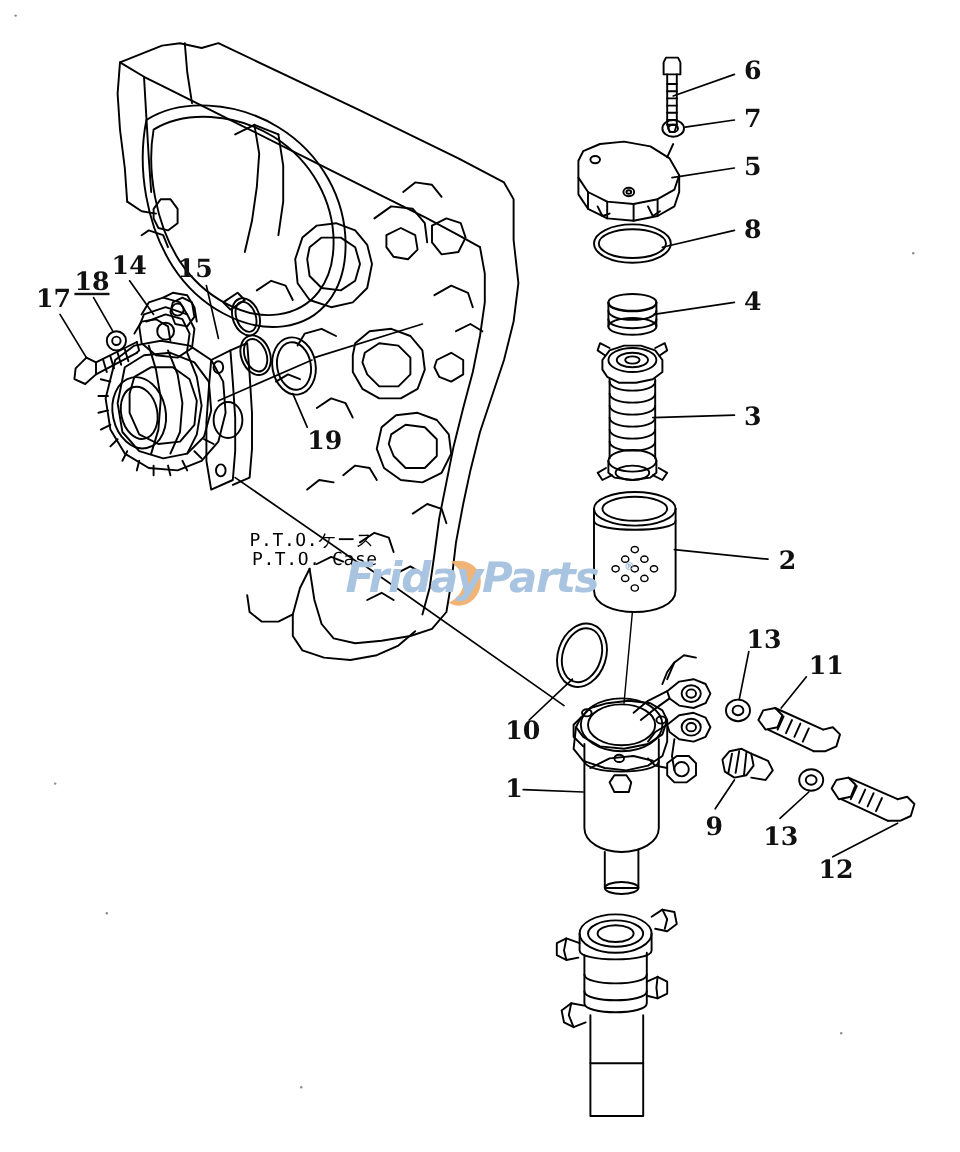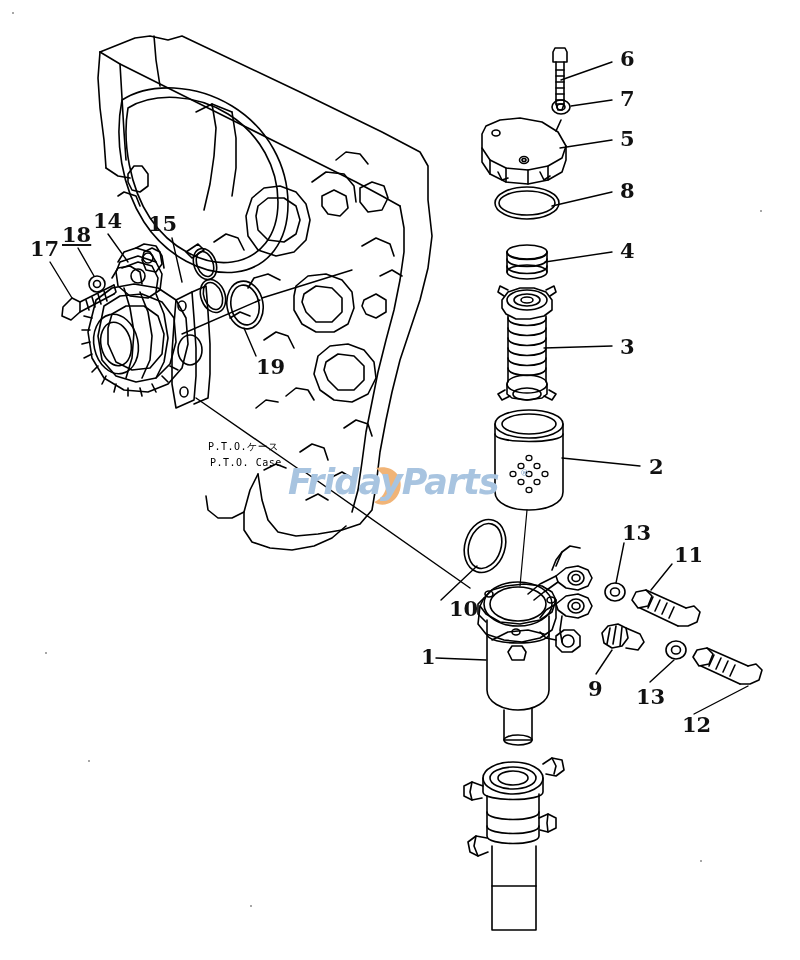--- a/index.html
+++ b/index.html
@@ -39,21 +39,21 @@
     font-family: "DejaVu Serif", serif;
     font-size: 21px;
     font-weight: 700;
     color: #111;
     line-height: 1;
     white-space: pre;
   }
   .jp-label {
     position: absolute;
     font-family: "DejaVu Sans Mono", monospace;
-    font-size: 10px;
+    font-size: 15px;
     color: #000;
     white-space: pre;
     line-height: 1.35;
     letter-spacing: 0.5px;
   }
   .watermark {
     position: absolute;
     left: 288px;
     top: 462px;
     width: 260px;
@@ -474,21 +474,21 @@
 
   <div class="callout" style="left:620px;top:48px;">6</div>
   <div class="callout" style="left:620px;top:88px;">7</div>
   <div class="callout" style="left:620px;top:128px;">5</div>
   <div class="callout" style="left:620px;top:180px;">8</div>
   <div class="callout" style="left:620px;top:240px;">4</div>
   <div class="callout" style="left:620px;top:336px;">3</div>
   <div class="callout" style="left:649px;top:456px;">2</div>
   <div class="callout" style="left:622px;top:522px;">13</div>
   <div class="callout" style="left:674px;top:544px;">11</div>
-  <div class="callout" style="left:421px;top:598px;margin-left:28px;">10</div>
+  <div class="callout" style="left:421px;top:598px;">10</div>
   <div class="callout" style="left:421px;top:646px;">1</div>
   <div class="callout" style="left:588px;top:678px;">9</div>
   <div class="callout" style="left:636px;top:686px;">13</div>
   <div class="callout" style="left:682px;top:714px;">12</div>
   <div class="callout" style="left:30px;top:238px;">17</div>
   <div class="callout" style="left:62px;top:224px;text-decoration:underline;">18</div>
   <div class="callout" style="left:93px;top:210px;">14</div>
   <div class="callout" style="left:148px;top:213px;">15</div>
   <div class="callout" style="left:256px;top:356px;">19</div>
 

